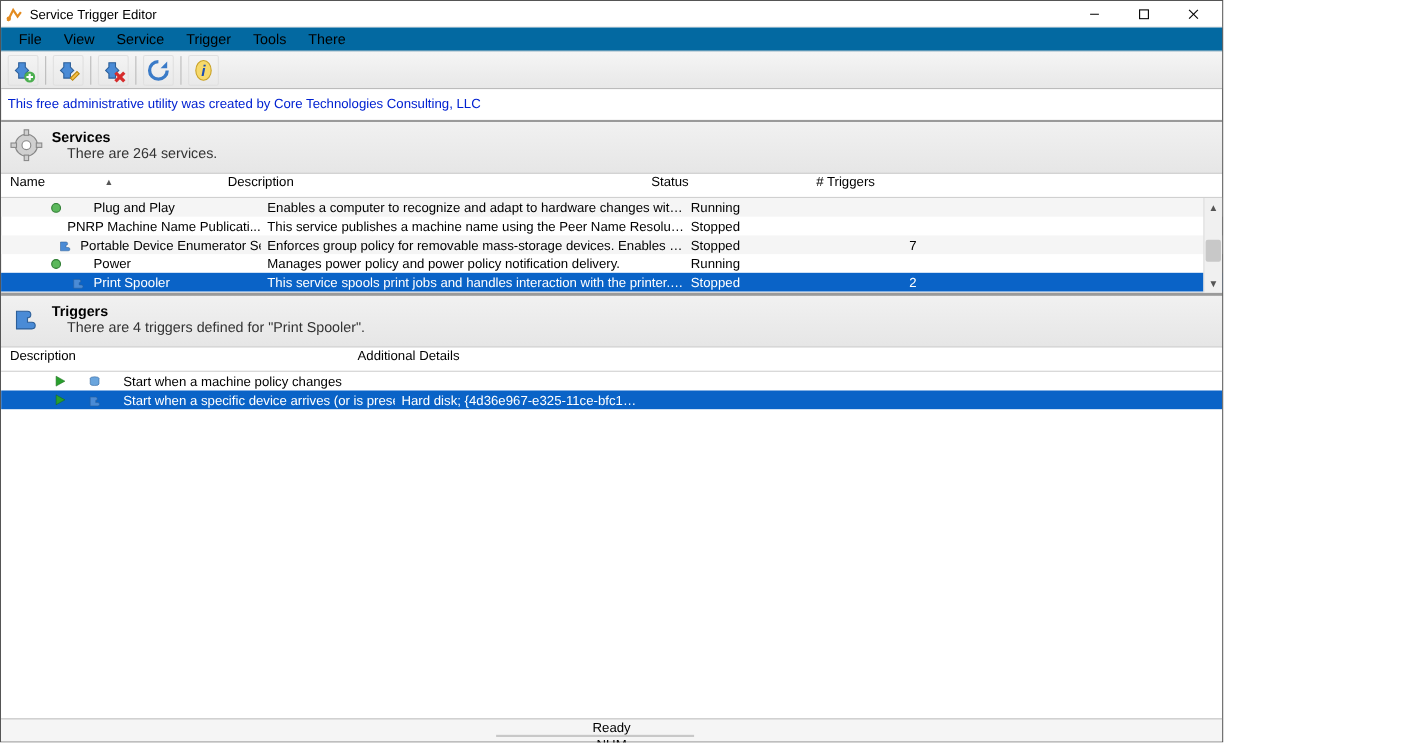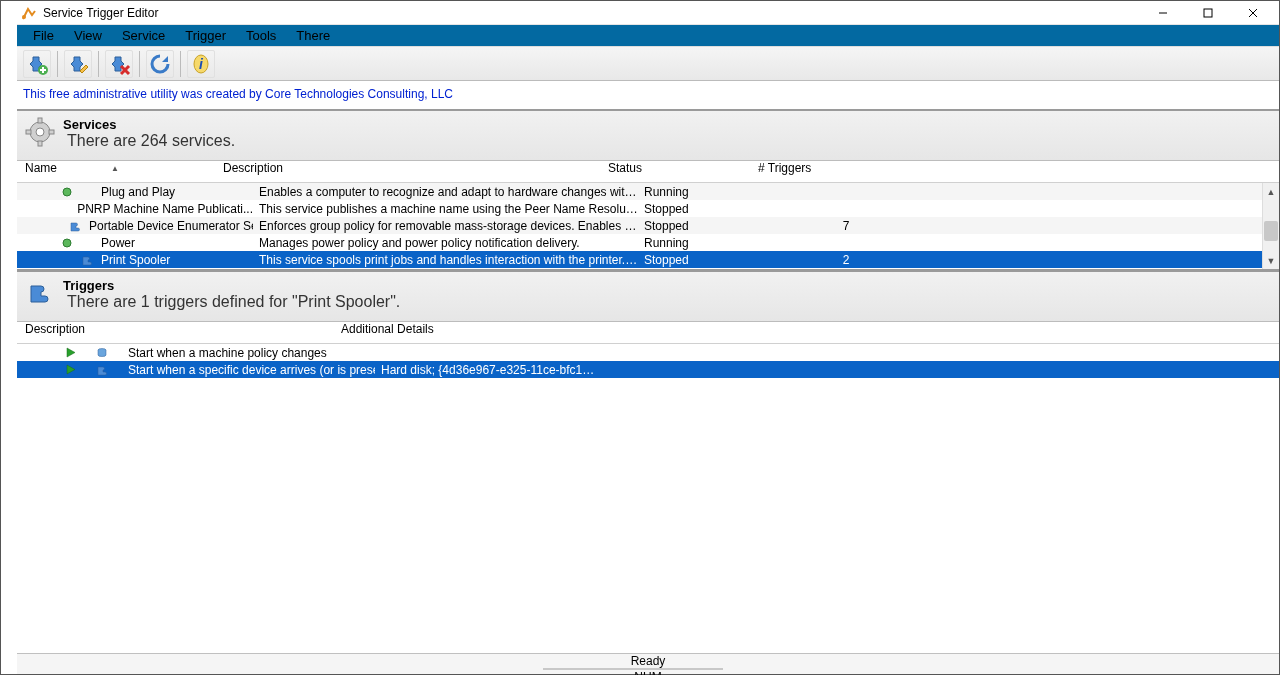--- a/index.html
+++ b/index.html
@@ -1,32 +1,32 @@
 <!DOCTYPE html>
 <html><head>
 <meta charset="utf-8">
 <style>
   * { box-sizing: border-box; font-family: "Segoe UI", Tahoma, sans-serif; }
   html, body { margin:0; padding:0; height:100%; background:#fff; }
-  .window { width:1280px; height:675px; border:1px solid #555; background:#fff; display:flex; flex-direction:column; position:relative;padding-left:16px; }
+  .window { width:1112px; height:675px; border:1px solid #555; background:#fff; display:flex; flex-direction:column; position:relative; }
   .titlebar { height:24px; display:flex; align-items:center; padding:0 4px; background:#fff; border-bottom:1px solid #e5e5e5; }
   .titlebar .app-icon { width:16px; height:16px; margin-right:6px; }
   .titlebar .title { font-size:12px; color:#000; flex:1; }
   .win-controls { display:flex; height:24px; align-items:center; }
   .win-controls .ctrl { width:45px; height:22px; display:flex; align-items:center; justify-content:center; font-size:12px; }
   .menubar { height:22px; display:flex; align-items:center; padding:0 6px; background:#0369a1; border-bottom:1px solid #ddd; }
   .menubar .item { font-size:13px; color:#000; padding:2px 10px; }
   .toolbar { height:34px; display:flex; align-items:center; gap:4px; padding:2px 6px; background:linear-gradient(#f5f5f5,#e8e8e8); border-bottom:1px solid #bbb; }
   .toolbar .sep { width:1px; height:26px; background:#bbb; margin:0 2px; }
   .tool-btn { width:28px; height:28px; display:flex; align-items:center; justify-content:center; border:1px solid #e0e0e0; border-radius:2px; }
   .credit { font-size:12px; color:#0021d1; padding:6px 6px 8px 6px; border-bottom:2px solid #9a9a9a; }
   .pane-header { display:flex; align-items:flex-start; gap:8px; padding:6px 8px 10px 8px; background:linear-gradient(#f1f1f1,#e6e6e6); border-bottom:1px solid #bcbcbc; }
   .pane-header .ph-icon { width:30px; height:30px; }
   .pane-header .ph-title { font-size:13px; font-weight:bold; color:#000; }
-  .pane-header .ph-sub { font-size:16px; color:#333; margin-left:4px; }
+  .pane-header .ph-sub { font-size:13px; color:#333; margin-left:14px; }
   .list-header { display:flex; height:22px; background:#fff; border-bottom:1px solid #d0d0d0; font-size:12px; color:#000; align-items:flex-start; position:relative; }
   .svc-cols .c0 { width:200px; padding-left:8px; display:flex; align-items:center; gap:4px; }
   .svc-cols .c1 { width:385px; padding-left:6px; }
   .svc-cols .c2 { width:150px; padding-left:6px; }
   .svc-cols .c3 { width:110px; padding-left:6px; text-align:left; }
   .svc-row { display:flex; height:17px; align-items:center; font-size:12px; color:#000; }
   .svc-row.alt { background:#f5f5f5; }
   .svc-row.sel { background:#0a63c7; color:#fff; }
   .svc-row .c0 { width:200px; padding-left:8px; display:flex; align-items:center; gap:8px; white-space:nowrap; overflow:hidden; text-overflow:ellipsis;margin-left:36px; }
   .svc-row .c1 { width:385px; padding-left:6px; white-space:nowrap; overflow:hidden; text-overflow:ellipsis; }
@@ -244,21 +244,21 @@
   <div class="splitter"></div>
 
   <div class="pane-header">
     <span class="ph-icon">
       <svg width="30" height="30">
           <path d="M6 8 h10 a3 3 0 0 1 0 6 v4 h4 a3 3 0 0 1 0 6 h-4 v-0 h-10 z" fill="#4a8bd6" stroke="#2c5f99"></path>
         </svg>
     </span>
     <div>
       <div class="ph-title">Triggers</div>
-      <div class="ph-sub">There are 1 triggers defined for "Print Spooler".</div>
+      <div class="ph-sub">There are 4 triggers defined for "Print Spooler".</div>
     </div>
   </div>
 
   <div class="list-header tri-cols">
     <div class="c0">Description</div>
     <div class="c1">Additional Details</div>
   </div>
 
   <div class="triggers-body">
     <div id="tri-rows">

